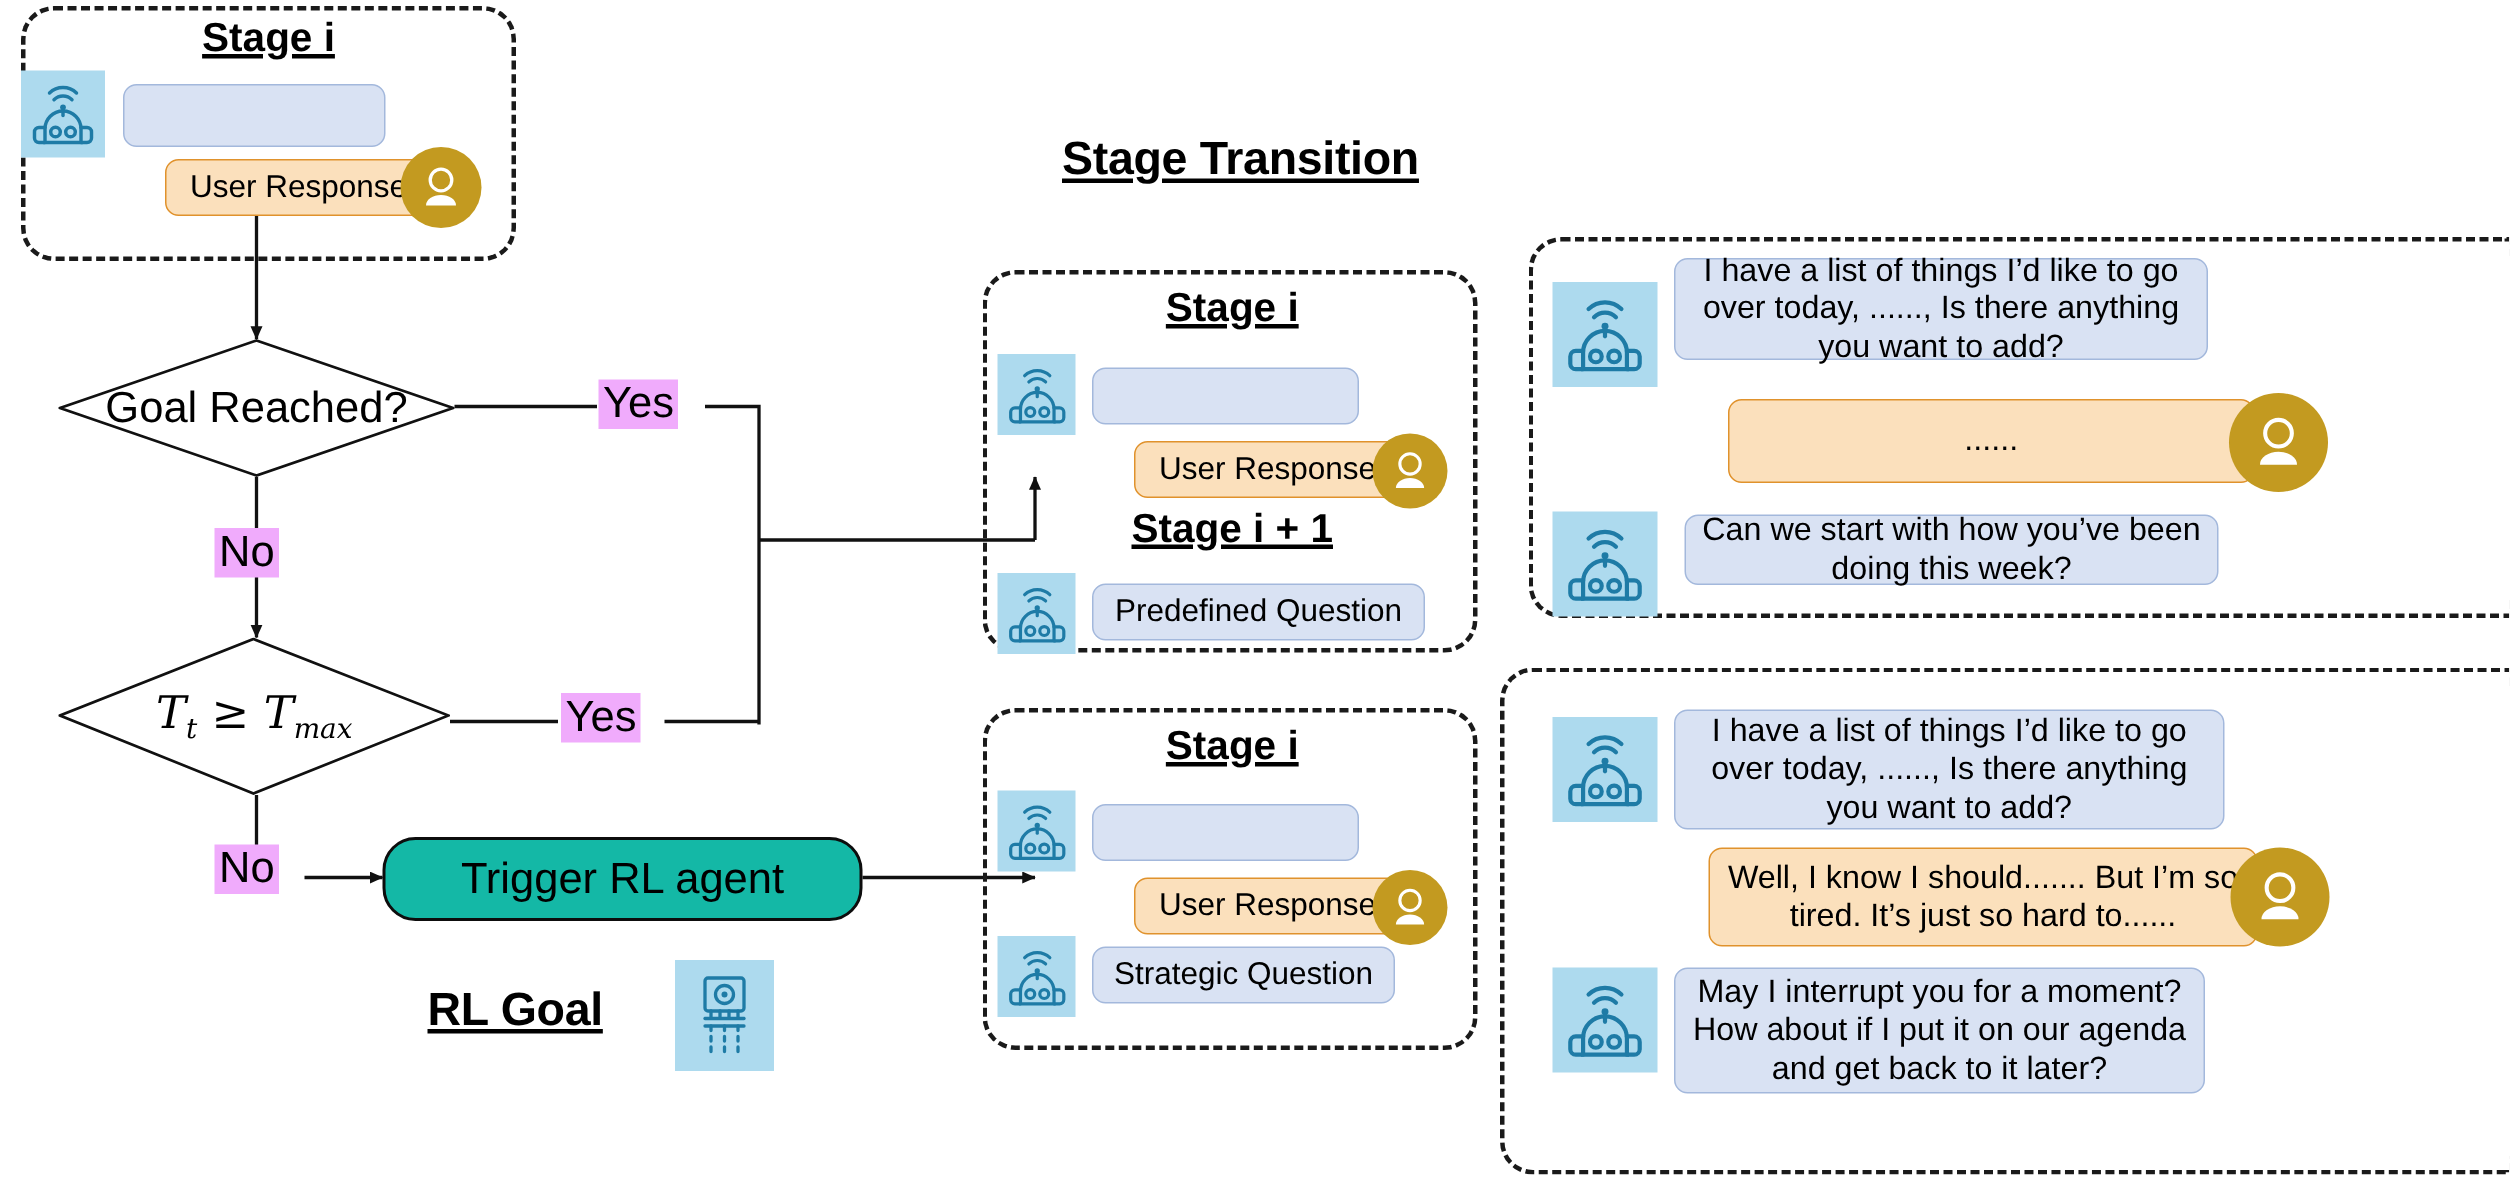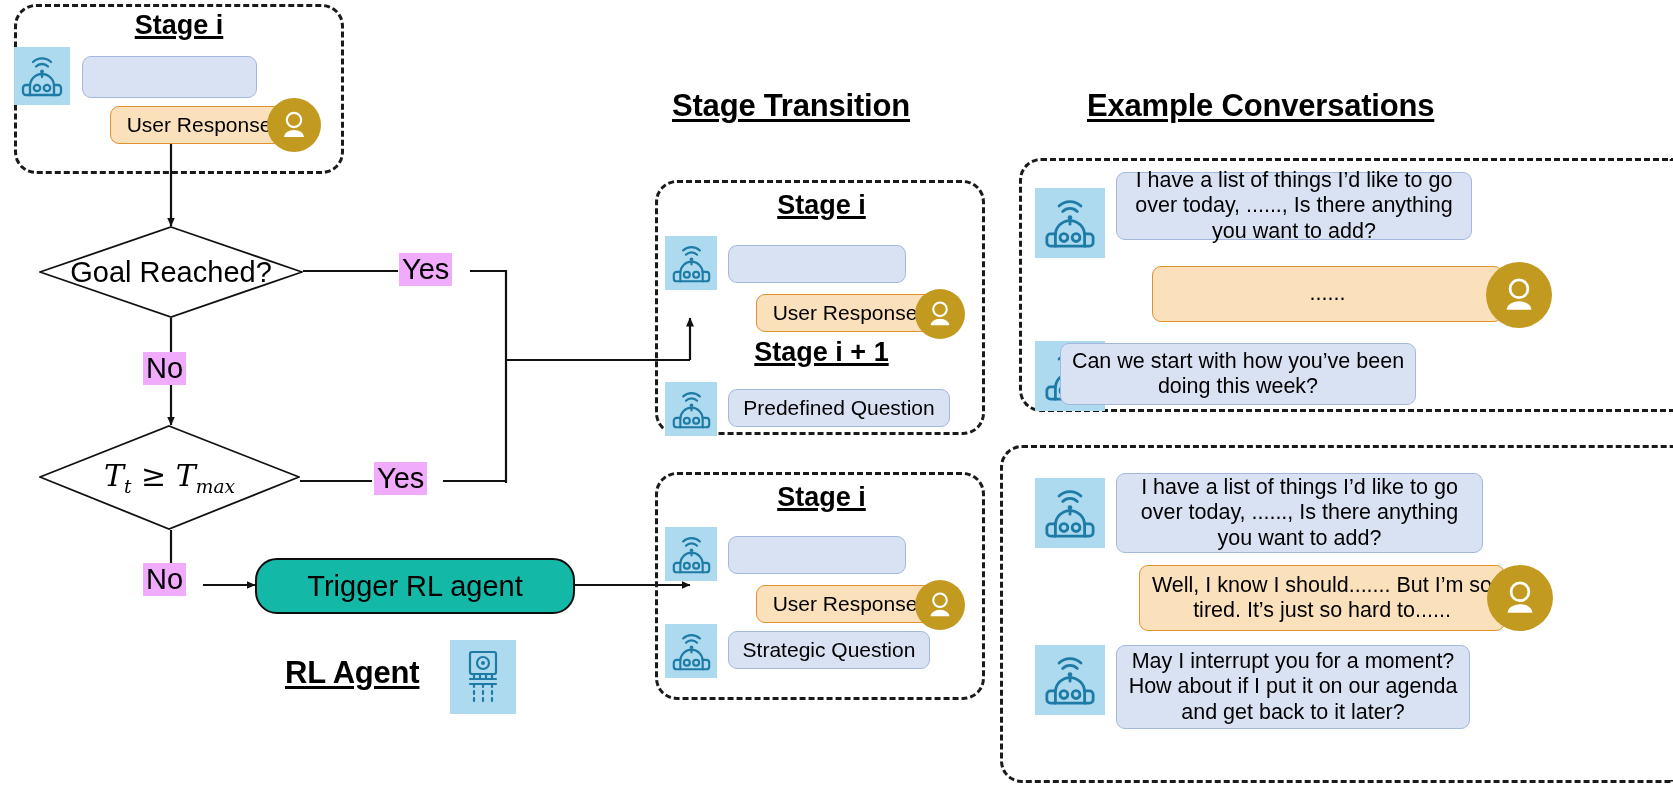--- a/index.html
+++ b/index.html
@@ -203,37 +203,37 @@
       </span>
     </div>
   </div>
 
   <div class="abs edge-label" style="left:374px;top:462px;">Yes</div>
 
   <div class="abs edge-label" style="left:143px;top:563px;">No</div>
 
   <div class="abs rounded-rect" style="left:255px;top:558px;width:320px;height:56px;">Trigger RL agent</div>
 
-  <div class="abs col-title" style="left:285px;top:655px;">RL Agent</div>
+  <div class="abs col-title" style="left:285px;top:655px;">RL Goal</div>
 
   <div class="abs bot-tile" style="left:450px;top:640px;width:66px;height:74px;">
     <svg width="46" height="58" viewBox="0 0 46 58">
       <g stroke="#1E7BA6" stroke-width="2.2" fill="none" stroke-linecap="round">
         <rect x="10" y="4" width="26" height="22" rx="2"></rect>
         <circle cx="23" cy="15" r="6"></circle>
         <circle cx="23" cy="15" r="2" fill="#1E7BA6" stroke="none"></circle>
         <path d="M14 30 L14 26 M20 30 L20 26 M26 30 L26 26 M32 30 L32 26"></path>
         <path d="M10 31 L36 31"></path>
         <path d="M14 36 L14 55 M23 36 L23 55 M32 36 L32 55" stroke-dasharray="3 4"></path>
         <path d="M10 36 L36 36"></path>
       </g>
     </svg>
   </div>
 
-  <div class="abs col-title" style="left:672px;top:88px;text-align:right;">Stage Transition</div>
+  <div class="abs col-title" style="left:708px;top:88px;text-align:right;">Stage Transition</div>
 
   <div class="abs dashed-box" style="left:655px;top:180px;width:330px;height:255px;"></div>
 
   <div class="abs stage-title" style="left:679px;top:190px;width:285px;">Stage i</div>
 
   <div class="abs bot-tile" style="left:665px;top:236px;width:52px;height:54px;">
     <svg width="41" height="43" viewBox="0 0 44 46">
       <g stroke="#1E7BA6" stroke-width="2.3" fill="none" stroke-linecap="round">
         <path d="M13 9 A13 13 0 0 1 31 9"></path>
         <path d="M16 13.5 A8.5 8.5 0 0 1 28 13.5"></path>
@@ -321,21 +321,20 @@
         <circle cx="17" cy="35" r="3.2"></circle>
         <circle cx="27" cy="35" r="3.2"></circle>
         <path d="M10 32 L6 32 A3 3 0 0 0 3 35 L3 39 A3 3 0 0 0 6 42 L10 42"></path>
         <path d="M34 32 L38 32 A3 3 0 0 1 41 35 L41 39 A3 3 0 0 1 38 42 L34 42"></path>
       </g>
     </svg>
   </div>
 
   <div class="abs bubble bot" style="left:728px;top:631px;width:202px;height:38px;font-size:21px;">Strategic Question</div>
 
-  <div class="abs col-title" style="left:1087px;top:88px;">Example Conversations</div>
 
   <div class="abs dashed-box" style="left:1019px;top:158px;width:654px;height:254px;border-right:none;border-top-right-radius:0;border-bottom-right-radius:0;"></div>
 
   <div class="abs bot-tile" style="left:1035px;top:188px;width:70px;height:70px;">
     <svg width="54" height="56" viewBox="0 0 44 46">
       <g stroke="#1E7BA6" stroke-width="2.3" fill="none" stroke-linecap="round">
         <path d="M13 9 A13 13 0 0 1 31 9"></path>
         <path d="M16 13.5 A8.5 8.5 0 0 1 28 13.5"></path>
         <circle cx="22" cy="18.5" r="1.9" fill="#1E7BA6" stroke="none"></circle>
         <path d="M22 20.5 L22 24"></path>
@@ -368,21 +367,21 @@
         <path d="M22 20.5 L22 24"></path>
         <path d="M10 42 L10 33 A12 12 0 0 1 34 33 L34 42 Z"></path>
         <circle cx="17" cy="35" r="3.2"></circle>
         <circle cx="27" cy="35" r="3.2"></circle>
         <path d="M10 32 L6 32 A3 3 0 0 0 3 35 L3 39 A3 3 0 0 0 6 42 L10 42"></path>
         <path d="M34 32 L38 32 A3 3 0 0 1 41 35 L41 39 A3 3 0 0 1 38 42 L34 42"></path>
       </g>
     </svg>
   </div>
 
-  <div class="abs bubble bot" style="left:1060px;top:343px;width:356px;height:62px;font-size:21.5px;padding:0 10px;">Can we start with how you’ve been doing this week?</div>
+  <div class="abs bubble bot" style="left:1123px;top:343px;width:356px;height:47px;font-size:21.5px;padding:0 10px;">Can we start with how you’ve been doing this week?</div>
 
   <div class="abs dashed-box" style="left:1000px;top:445px;width:673px;height:338px;border-right:none;border-top-right-radius:0;border-bottom-right-radius:0;"></div>
 
   <div class="abs bot-tile" style="left:1035px;top:478px;width:70px;height:70px;">
     <svg width="54" height="56" viewBox="0 0 44 46">
       <g stroke="#1E7BA6" stroke-width="2.3" fill="none" stroke-linecap="round">
         <path d="M13 9 A13 13 0 0 1 31 9"></path>
         <path d="M16 13.5 A8.5 8.5 0 0 1 28 13.5"></path>
         <circle cx="22" cy="18.5" r="1.9" fill="#1E7BA6" stroke="none"></circle>
         <path d="M22 20.5 L22 24"></path>

